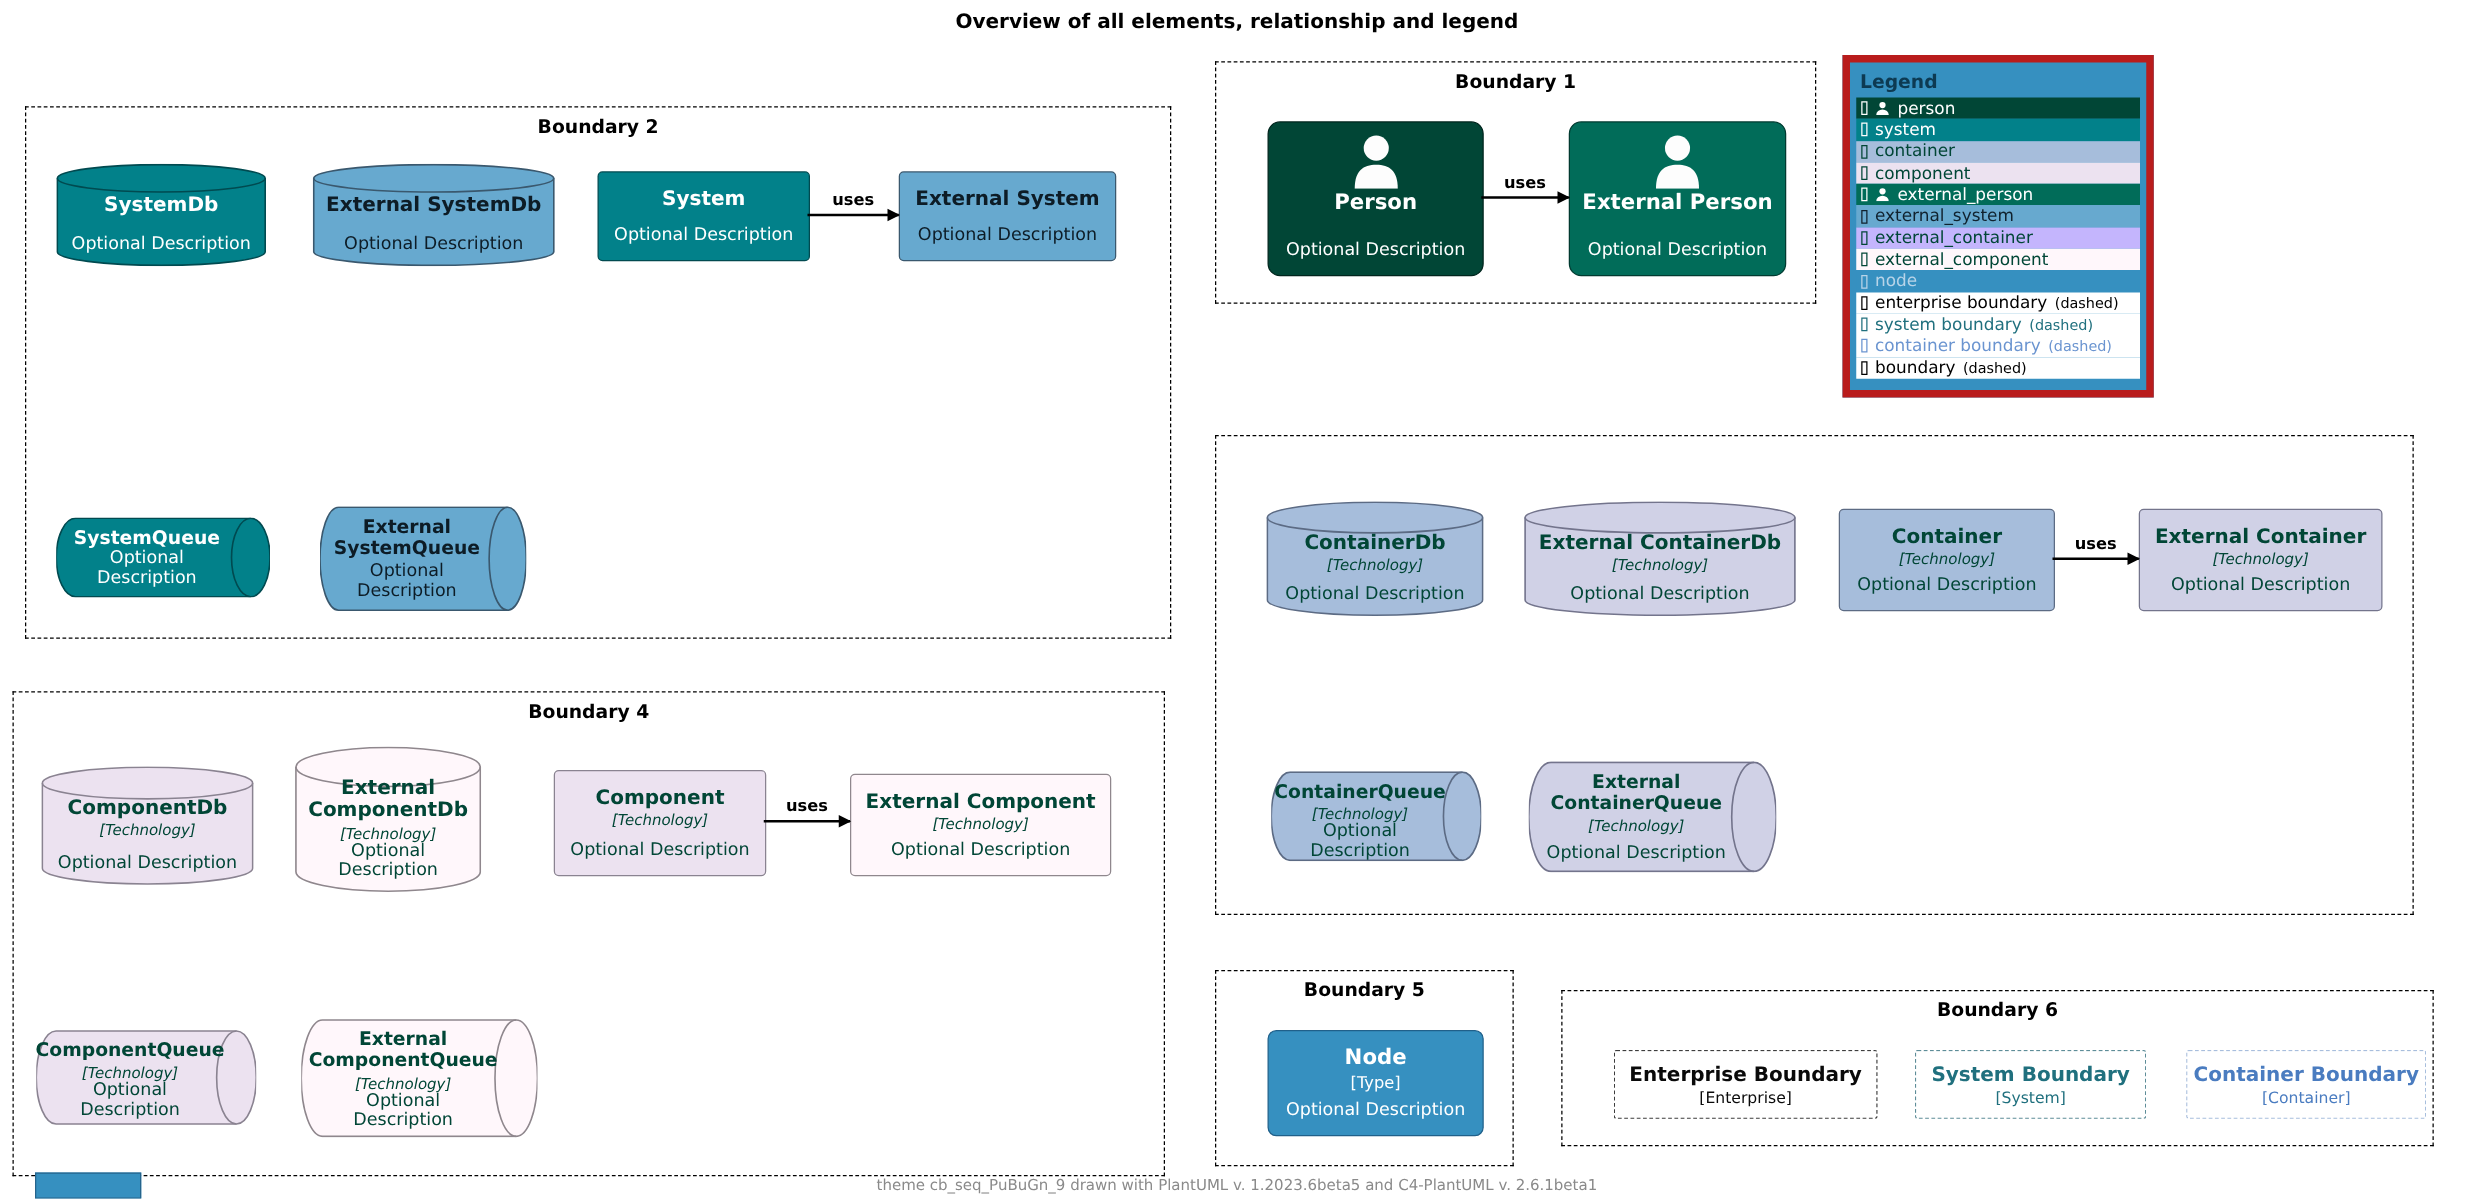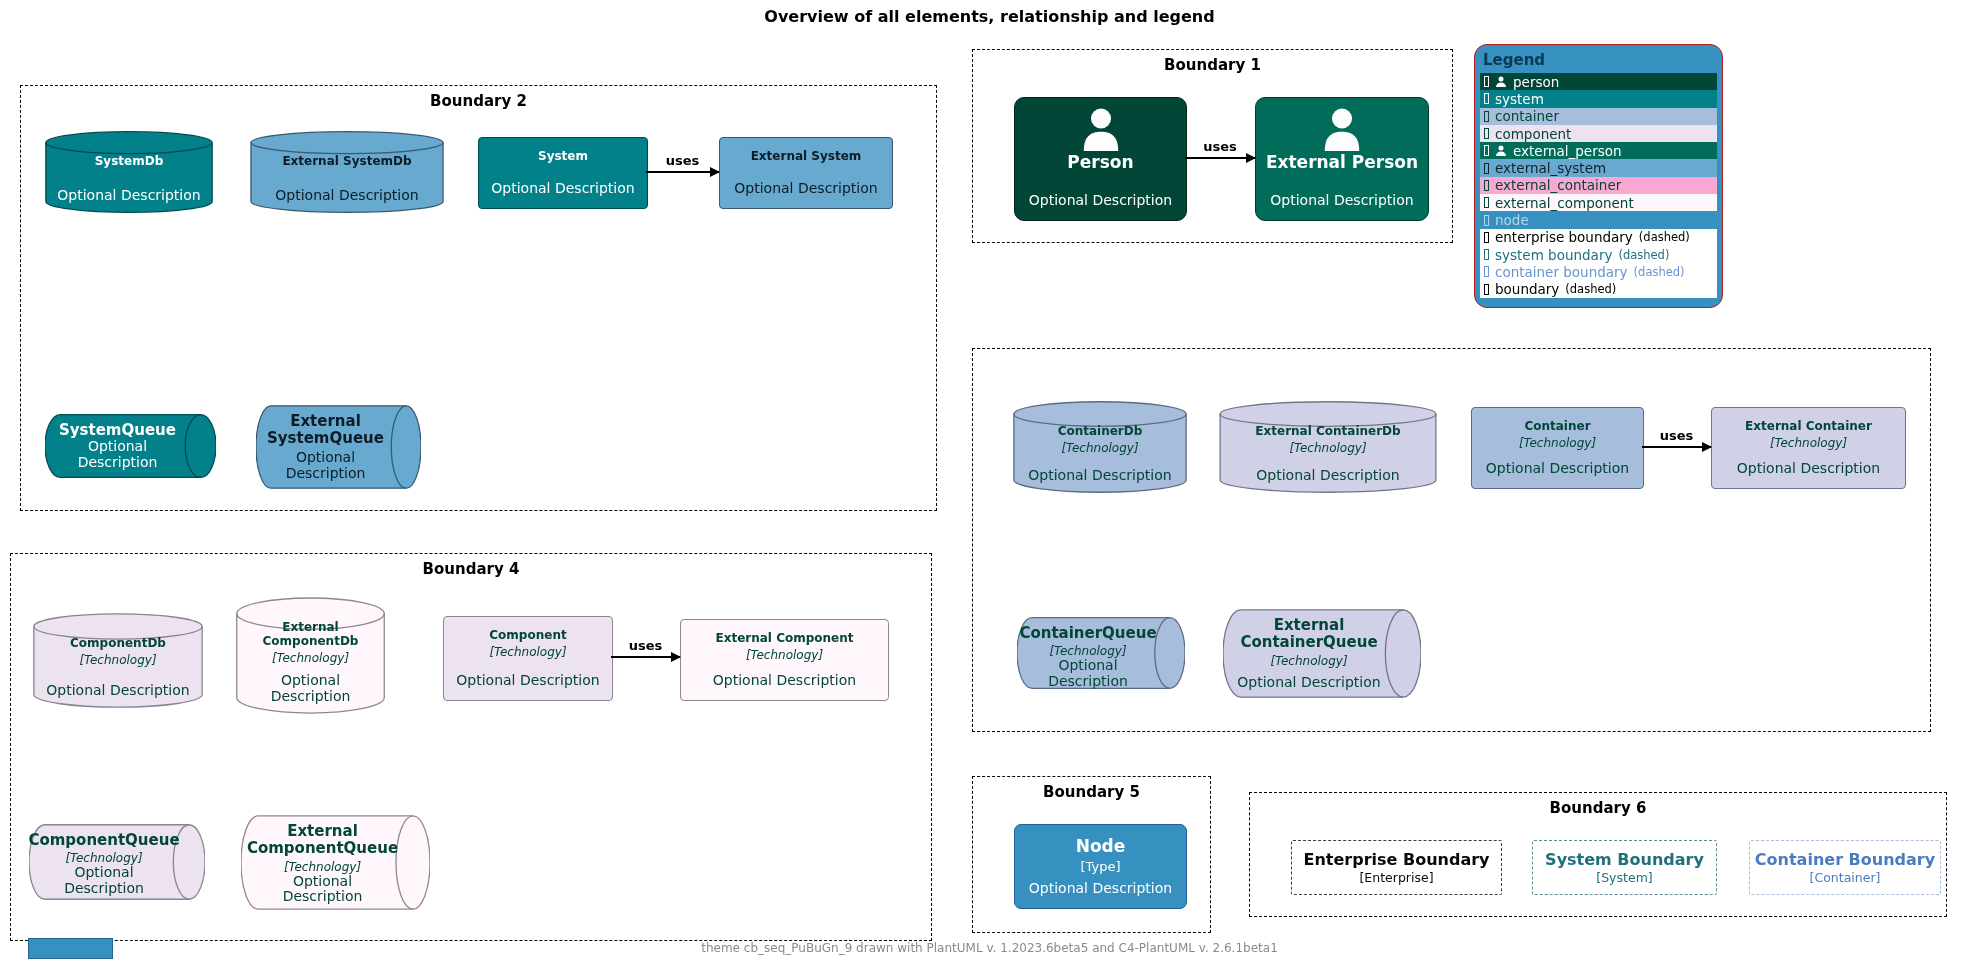--- a/index.html
+++ b/index.html
@@ -26,21 +26,21 @@
 
   .el { position:absolute; }
   .el .shape { position:absolute; inset:0; width:100%; height:100%; }
   .el .shape .f   { fill:var(--fill); stroke:var(--stroke); stroke-width:1.3; }
   .el .shape .rim { fill:none;        stroke:var(--stroke); stroke-width:1.3; }
   .content {
     position:relative; z-index:1; height:100%; box-sizing:border-box;
     display:flex; flex-direction:column; align-items:center; text-align:center; color:var(--text);
   }
   .spacer { flex:1; }
-  .el-title { font-weight:bold; font-size:12px; line-height:1.15; }
+  .el-title { font-weight:bold; font-size:16px; line-height:1.15; }
   .el-title.big { font-size:17px; }
   .el-tech  { font-style:italic; font-size:12px; margin-top:2px; }
   .el-desc  { font-size:14px; line-height:1.1; }
 
   .rect { background:var(--fill); border:1px solid var(--stroke); border-radius:4px; }
   .rounded { border-radius:10px; }
   .rect .content { padding:12px 8px 12px; }
   .db .content { padding:24px 10px 10px; }
   .queue .content { padding:8px 36px 8px 10px; }
   .queue .el-title { font-size:15px; }
@@ -63,21 +63,21 @@
   }
   .ib-title { font-weight:bold; font-size:16px; }
   .ib-type  { font-size:12.5px; margin-top:1px; }
   .ib-enterprise { border-color:#3d3d3d; color:#0a0a0a; }
   .ib-system     { border-color:#5e8d98; color:#20707e; }
   .ib-container  { border-color:#a8bedd; color:#4a7cc0; }
 
   
   .legend {
     position:absolute; left:1474px; top:44px; width:249px; box-sizing:border-box;
-    background:#3690c0; border:1px solid #b91c1c; border-radius:13px; padding:5px 5px 9px;
+    background:#3690c0; border:6px solid #b91c1c; border-radius:0; padding:5px 5px 9px;
   }
   .legend-title { font-weight:bold; font-size:15px; color:#0d3a52; margin:1px 0 4px 3px; }
   .legend-row {
     display:flex; align-items:center; gap:6px; height:17.3px; padding:0 4px;
     font-size:13.5px; box-sizing:border-box; white-space:nowrap;
   }
   .glyph-box { display:inline-block; width:5px; height:11px; border:1px solid currentColor; flex:none; box-sizing:border-box; }
   .lr-suffix { font-size:11.5px; }
 
   .bottom-artifact { position:absolute; left:28px; top:938px; width:85px; height:21px;
@@ -224,21 +224,21 @@
       <svg width="12" height="11" viewBox="0 0 24 22">
           <circle cx="12" cy="6" r="5" fill="currentColor"></circle>
           <path d="M2,22 a10,9 0 0 1 20,0 z" fill="currentColor"></path>
         </svg>
       <span>external_person</span>
     </div>
     <div class="legend-row" style="background: rgb(103, 169, 207); color: rgb(16, 34, 46);">
       <span class="glyph-box"></span>
       <span>external_system</span>
     </div>
-    <div class="legend-row" style="background: #f9a8d4; color: rgb(1, 70, 54);">
+    <div class="legend-row" style="background: #c4b5fd; color: rgb(1, 70, 54);">
       <span class="glyph-box"></span>
       <span>external_container</span>
     </div>
     <div class="legend-row" style="background: rgb(255, 247, 251); color: rgb(1, 70, 54);">
       <span class="glyph-box"></span>
       <span>external_component</span>
     </div>
     <div class="legend-row" style="background: rgb(54, 144, 192); color: rgb(184, 212, 232);">
       <span class="glyph-box"></span>
       <span>node</span>

